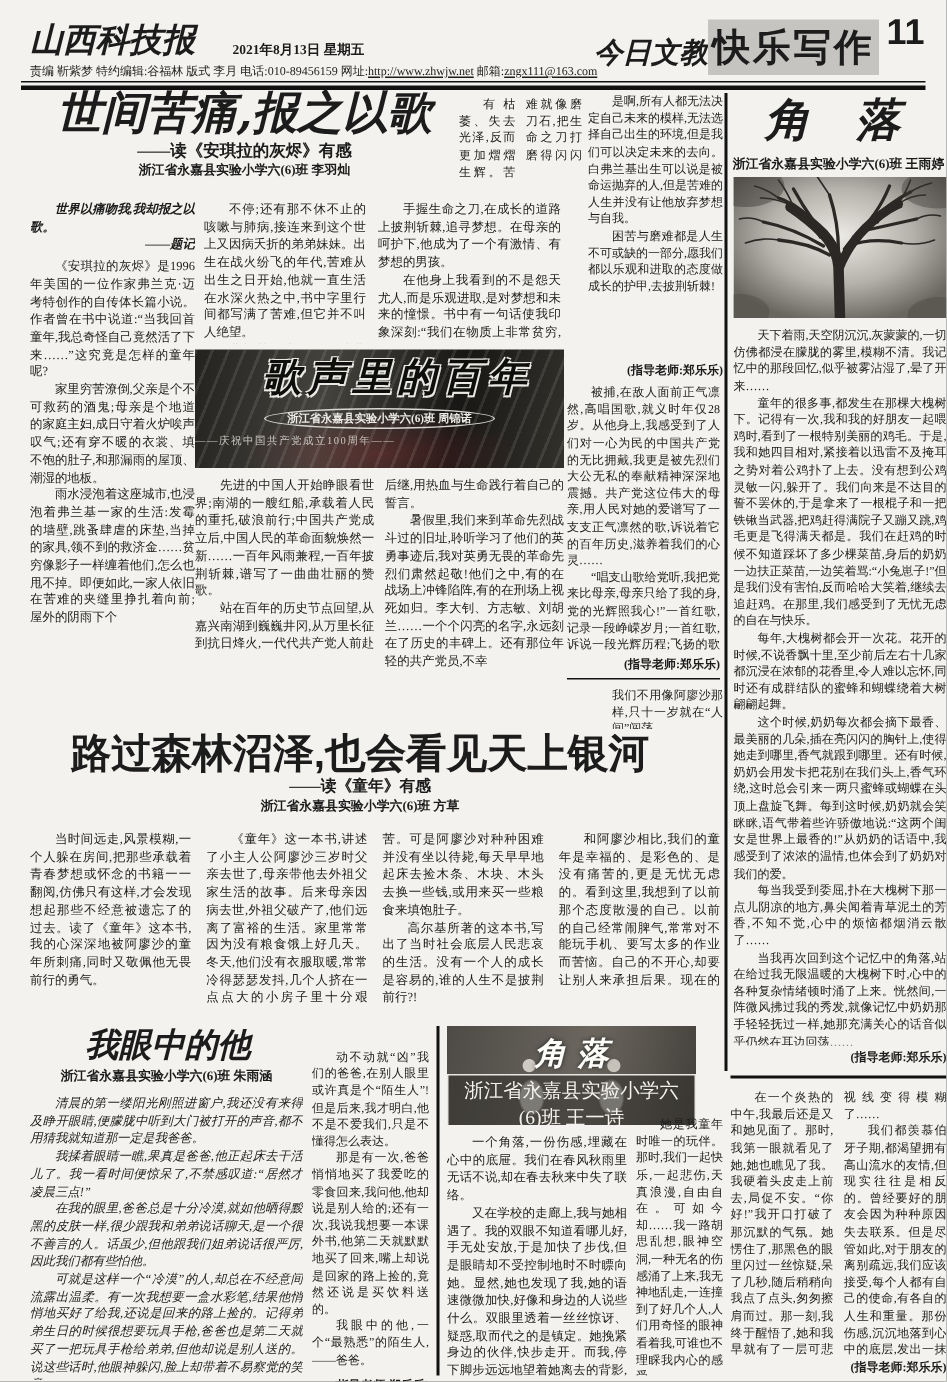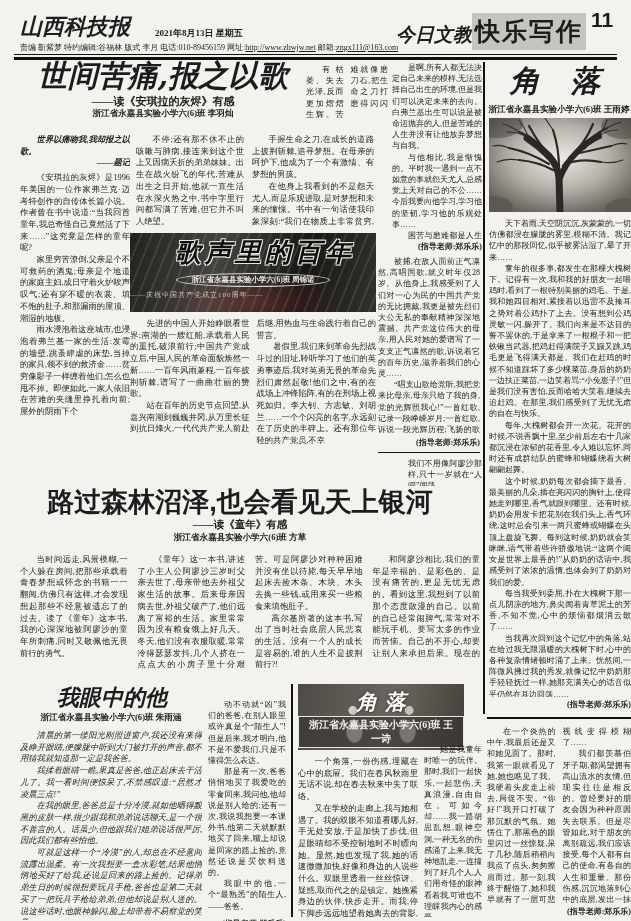--- a/index.html
+++ b/index.html
@@ -34,42 +34,41 @@
   </div>
   <div class="abs" style="left:155px;top:27px;font-size:9px;font-weight:bold;">2021年8月13日  星期五</div>
   <div class="abs" style="left:20px;top:42px;font-size:8px;white-space:nowrap;">
     <span>责编 靳紫梦 特约编辑:谷福林 版式 李月 电话:010-89456159 网址:</span><span class="u">http://www.zhwjw.net</span><span> 邮箱:</span><span class="u">zngx111@163.com</span>
   </div>
   <div class="abs calli" style="left:396px;top:22px;font-size:19px;">今日文教</div>
   <div class="abs" style="left:472px;top:13px;width:114px;height:37px;background:#c6c4c0;
        display:flex;align-items:center;justify-content:center;">
     <span style="font-size:25px;font-weight:bold;letter-spacing:2px;font-family:'Liberation Sans',sans-serif;">快乐写作</span>
   </div>
-  <div class="abs" style="left:591px;top:8px;font-size:21px;font-weight:bold;font-family:'Liberation Sans',sans-serif;">11</div>
+  <div class="abs" style="left:591px;top:8px;font-size:24px;font-weight:bold;font-family:'Liberation Sans',sans-serif;">11</div>
   <div class="abs rule" style="left:14px;top:54px;width:603px;height:1px;"></div>
   <div class="abs rule" style="left:14px;top:57px;width:603px;height:3px;"></div>
 
   <div class="abs rule" style="left:483px;top:62px;width:2px;height:652px;"></div>
   <div class="abs rule" style="left:487px;top:717px;width:144px;height:2px;"></div>
   <div class="abs rule" style="left:291px;top:684px;width:2px;height:233px;"></div>
 
   <div class="abs" style="left:20px;top:58px;width:286px;">
     <div class="calli" style="font-size:30px;line-height:36px;text-align:center;white-space:nowrap;">世间苦痛,报之以歌</div>
     <div class="subtitle">——读《安琪拉的灰烬》有感</div>
     <div class="byline">浙江省永嘉县实验小学六(6)班  李羽灿</div>
   </div>
 
   <div class="abs bt2 cols2 coltext" style="left:306px;top:64px;width:82px;height:62px;">
       <p>有枯萎、失去光泽,反而更加熠熠生辉。苦难就像磨刀石,把生命之刀打磨得闪闪发光。弗兰基</p>
     </div>
 
   <div class="abs colbox bt2" style="left:392px;top:62px;width:90px;height:190px;">
     <div class="coltext">
         <p>是啊,所有人都无法决定自己未来的模样,无法选择自己出生的环境,但是我们可以决定未来的去向。白弗兰基出生可以说是被命运抛弃的人,但是苦难的人生并没有让他放弃梦想与自我。</p>
-        <p>与他相比,我是惭愧的。平时我一遇到一点不如意的事就怨天尤人,总感觉上天对自己的不公……今后我要向他学习,学习他的坚韧,学习他的乐观处事……</p>
         <p>困苦与磨难都是人生不可或缺的一部分,愿我们都以乐观和进取的态度做成长的护甲,去披荆斩棘!</p>
       </div>
     <div class="note">(指导老师:郑乐乐)</div>
   </div>
 
   <div class="abs bt" style="left:20px;top:134px;width:110px;height:352px;overflow:hidden;">
     <p class="epi">世界以痛吻我,我却报之以歌。</p>
     <p class="epi-sig">——题记</p>
     <div class="coltext">
         <p>《安琪拉的灰烬》是1996年美国的一位作家弗兰克·迈考特创作的自传体长篇小说。作者曾在书中说道:“当我回首童年,我总奇怪自己竟然活了下来……”这究竟是怎样的童年呢?</p>
@@ -154,21 +153,21 @@
        background:
          radial-gradient(20px 28px at 34% 72%, #d8d4cc 0 36%, rgba(216,212,204,0) 44%),
          radial-gradient(9px 9px at 33% 40%, #cfcac2 0 45%, rgba(0,0,0,0) 52%),
          radial-gradient(20px 28px at 66% 72%, #cdc9c1 0 36%, rgba(205,201,193,0) 44%),
          radial-gradient(9px 9px at 67% 40%, #c6c1b9 0 45%, rgba(0,0,0,0) 52%),
          linear-gradient(100deg,#4e4b46,#6b675f 55%,#43403b);">
     <div class="calli" style="text-align:center;color:#fdfdfa;font-size:21px;line-height:24px;margin-top:6px;
          text-shadow:0 0 3px #222;">角  落</div>
     <div style="text-align:center;margin-top:2px;">
       <span style="display:inline-block;background:rgba(50,48,44,.55);border:1px solid #e8e6e0;
-                   color:#f4f2ec;font-size:10px;font-weight:bold;padding:1px 6px;text-align:center;">浙江省永嘉县实验小学六(6)班  王一诗</span>
+                   color:#f4f2ec;font-size:13px;font-weight:normal;padding:1px 6px;text-align:center;">浙江省永嘉县实验小学六(6)班  王一诗</span>
     </div>
   </div>
 
   <div class="abs bt coltext" style="left:298px;top:756px;width:120px;height:161px;">
       <p>一个角落,一份伤感,埋藏在心中的底屉。我们在春风秋雨里无话不说,却在春去秋来中失了联络。</p>
       <p>又在学校的走廊上,我与她相遇了。我的双眼不知道看哪儿好,手无处安放,于是加快了步伐,但是眼睛却不受控制地时不时瞟向她。显然,她也发现了我,她的语速微微加快,好像和身边的人说些什么。双眼里透着一丝丝惊讶、疑惑,取而代之的是镇定。她挽紧身边的伙伴,快步走开。而我,停下脚步远远地望着她离去的背影,消失在人群之中,我的眼睛里流露出一丝忧伤……</p>
     </div>
   <div class="abs bt2 coltext" style="left:424px;top:744px;width:58px;height:173px;">
       <p>她是我童年时唯一的玩伴。那时,我们一起快乐,一起悲伤,天真浪漫,自由自在。可如今却……我一路胡思乱想,眼神空洞,一种无名的伤感涌了上来,我无神地乱走,一连撞到了好几个人,人们用奇怪的眼神看着我,可谁也不理睬我内心的感受……</p>
     </div>

